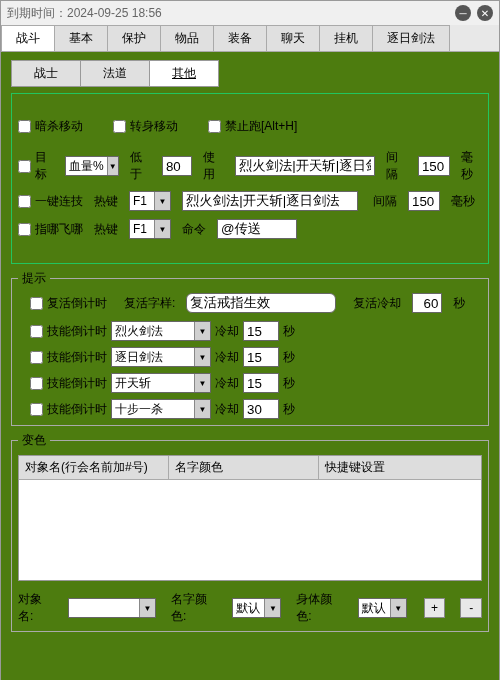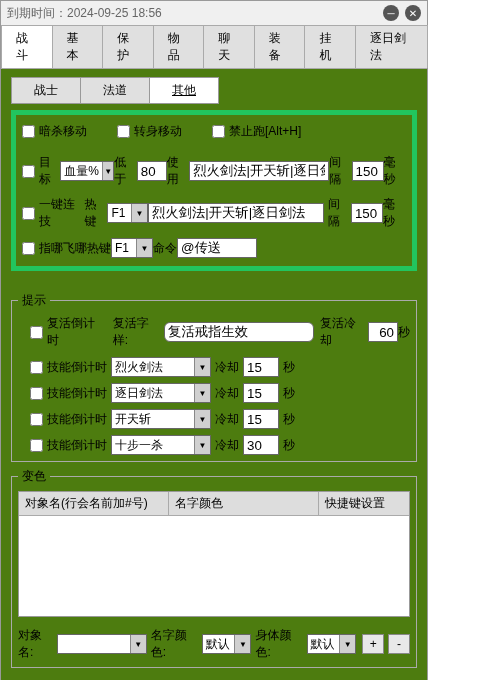--- a/index.html
+++ b/index.html
@@ -1,29 +1,29 @@
 <!DOCTYPE html>
 <html><head>
 <meta charset="utf-8">
 <style>
 * { box-sizing: border-box; }
 body { margin: 0; font-family: "Microsoft YaHei", SimSun, sans-serif; font-size: 12px; background: #fff; }
-.window { width: 428px; height: 680px; border: 1px solid #999; position: relative; background: #f0f0f0; }
+.window { width: 500px; height: 680px; border: 1px solid #999; position: relative; background: #f0f0f0; }
 .titlebar { height: 24px; display: flex; align-items: center; justify-content: space-between; padding: 0 6px; background: #f0f0f0; color: #666; }
 .titlebar-right { display: flex; gap: 6px; }
 .titlebar-btn { width: 16px; height: 16px; border-radius: 50%; background: #555; display: flex; align-items: center; justify-content: center; color: #fff; font-size: 10px; cursor: pointer; }
 .tabs { display: flex; background: #e8e8e8; border-bottom: 1px solid #aaa; }
 .tab { padding: 4px 14px; border: 1px solid #aaa; border-bottom: none; background: #e0e0e0; margin-right: -1px; cursor: pointer; font-size: 12px; }
 .tab.active { background: #fff; position: relative; z-index: 1; }
 .content { padding: 8px 10px; background: #4d7c0f; height: calc(100% - 24px - 26px); overflow: hidden; }
 .subtabs { display: flex; margin-bottom: 6px; }
 .subtab { padding: 4px 22px; border: 1px solid #999; background: #e0e0e0; margin-right: -1px; cursor: pointer; }
 .subtab.active { background: #fff; text-decoration: underline; }
-.panel { border: 5px solid #22c55e; padding: 8px 6px; margin-bottom: 21px; }
-.row { display: flex; align-items: center; margin-bottom: 8px; flex-wrap: nowrap; gap: 0; }
+.panel { border: 1px solid #22c55e; padding: 24px 6px; margin-bottom: 6px; }
+.row { display: flex; align-items: center; margin-bottom: 8px; flex-wrap: nowrap; gap: 11px; }
 .row:last-child { margin-bottom: 0; }
 .chk { display: inline-flex; align-items: center; gap: 2px; }
 .chk input { margin: 0 2px 0 0; }
 .sel { border: 1px solid #666; background: #fff; height: 20px; position: relative; display: inline-flex; align-items: center; }
 .sel-txt { padding: 0 3px; flex: 1; white-space: nowrap; }
 .sel-btn { width: 16px; height: 18px; background: #d0d0d0; border-left: 1px solid #888; display: flex; align-items: center; justify-content: center; font-size: 8px; cursor: pointer; }
 .inp { border: 1px solid #666; height: 20px; padding: 0 3px; background: #fff; }
 fieldset { border: 1px solid #aaa; margin: 0 0 6px 0; padding: 6px; }
 fieldset legend { padding: 0 4px; }
 .skill-row { display: flex; align-items: center; gap: 4px; margin-bottom: 6px; padding-left: 12px; }
@@ -45,22 +45,22 @@
       <div class="titlebar-btn">─</div>
       <div class="titlebar-btn">✕</div>
     </div>
   </div>
 
   <div class="tabs" id="main-tabs">
       <div class="tab active">战斗</div>
       <div class="tab">基本</div>
       <div class="tab">保护</div>
       <div class="tab">物品</div>
+      <div class="tab">装备</div>
       <div class="tab">聊天</div>
-      <div class="tab">装备</div>
       <div class="tab">挂机</div>
       <div class="tab">逐日剑法</div>
     </div>
 
   <div class="content">
     <div class="subtabs" id="sub-tabs">
         <div class="subtab">战士</div>
         <div class="subtab">法道</div>
         <div class="subtab active">其他</div>
       </div>

